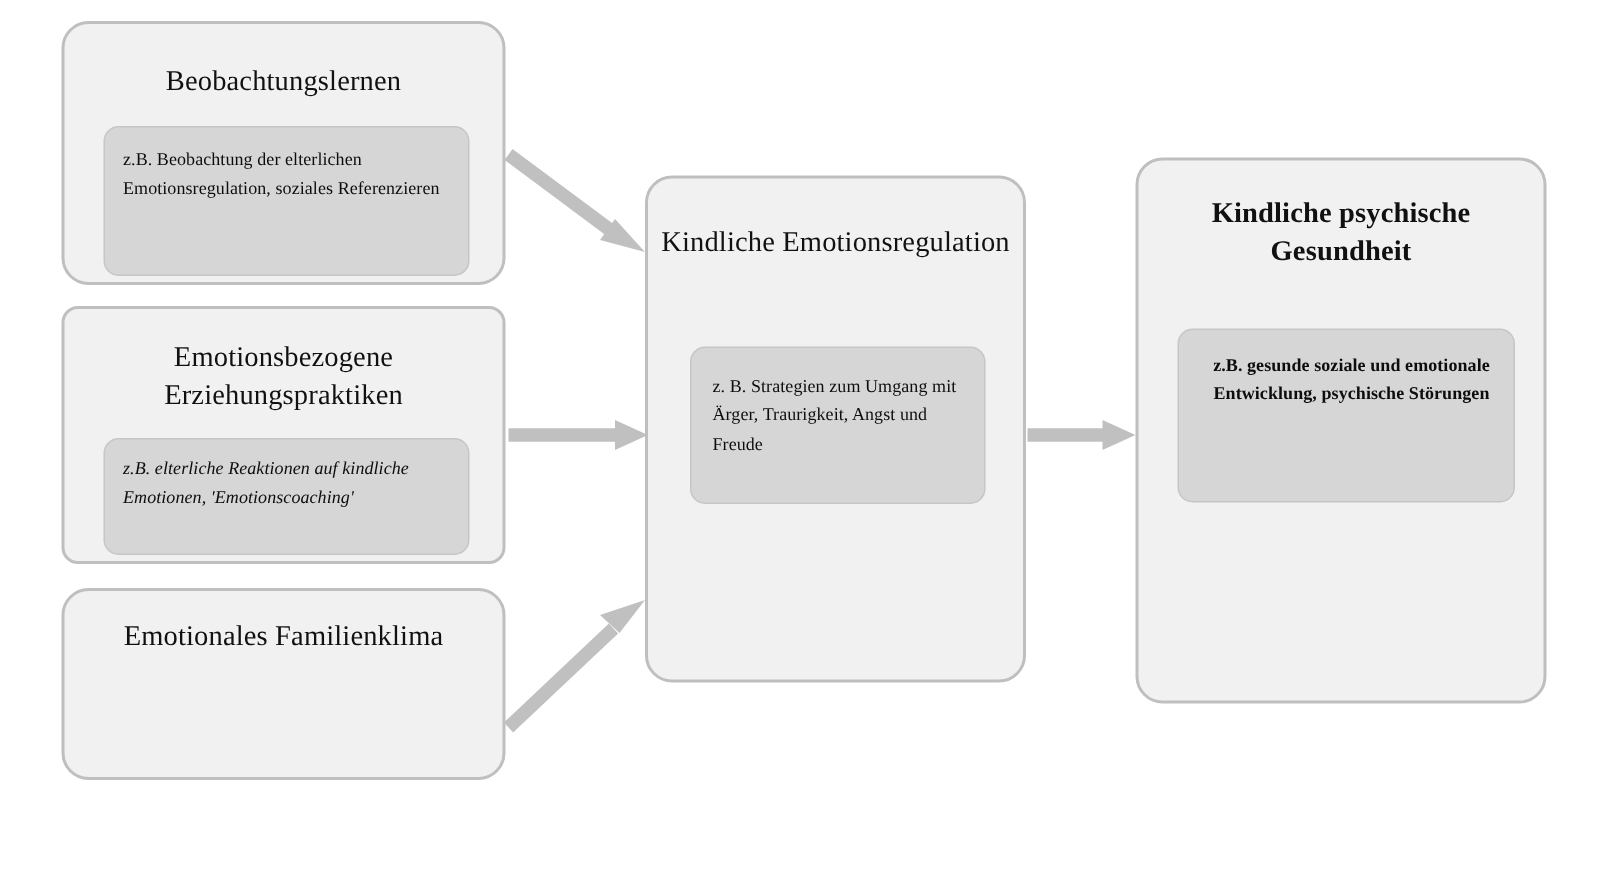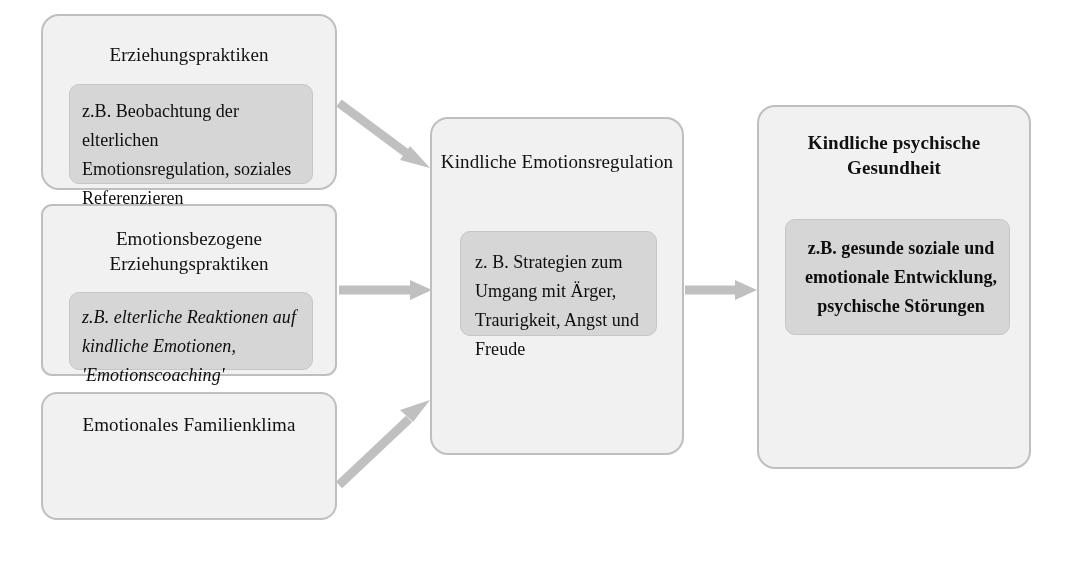--- a/index.html
+++ b/index.html
@@ -41,38 +41,38 @@
   
   .detail {
     position: absolute;
     box-sizing: border-box;
     background: #d6d6d6;
     border: 1px solid #c6c6c6;
     border-radius: 10px;
   }
   .detail-text {
     position: absolute;
-    font-size: 18px;
+    font-size: 12px;
     line-height: 1.62;
     color: #0d0d0d;
     letter-spacing: 0.05px;
   }
 
   
   #node-beobachtungslernen { left: 41px;  top: 14px;  width: 296px; height: 176px; }
   #node-beobachtungslernen .node-title { top: 26px; }
   #node-beobachtungslernen .detail      { left: 26px; top: 68px; width: 244px; height: 100px; }
   #node-beobachtungslernen .detail-text { left: 12px; top: 12px; width: 222px; }
 
   #node-erziehungspraktiken { left: 41px;  top: 204px; width: 296px; height: 172px; border-radius: 11px; }
   #node-erziehungspraktiken .node-title { top: 20px; }
   #node-erziehungspraktiken .detail      { left: 26px; top: 86px; width: 244px; height: 78px; font-style: italic; }
   #node-erziehungspraktiken .detail-text { left: 12px; top: 10px; width: 222px; }
 
-  #node-familienklima { left: 41px;  top: 392px; width: 296px; height: 128px; border-radius: 16px; }
+  #node-familienklima { left: 41px;  top: 392px; width: 296px; height: 128px; }
   #node-familienklima .node-title { top: 18px; }
   #node-familienklima .detail      { left: 26px; top: 56px; width: 244px; height: 104px; }
   #node-familienklima .detail-text { left: 12px; top: 10px; width: 222px; }
 
   #node-emotionsregulation { left: 430px; top: 117px; width: 254px; height: 338px; }
   #node-emotionsregulation .node-title { top: 30px; }
   #node-emotionsregulation .detail      { left: 28px; top: 112px; width: 197px; height: 105px; }
   #node-emotionsregulation .detail-text { left: 14px; top: 16px; width: 172px; }
 
   #node-gesundheit { left: 757px; top: 105px; width: 274px; height: 364px; font-weight: bold; }
@@ -112,21 +112,21 @@
       <polygon points="430,400 400,410 413,422" fill="#c0c0c0"></polygon>
     </g>
 
     <g>
       <path d="M 685 290 L 737 290" stroke="#c0c0c0" stroke-width="9" fill="none" stroke-linecap="butt"></path>
       <polygon points="757,290 735,280 735,300" fill="#c0c0c0"></polygon>
     </g>
   </svg>
 
   <div class="node" id="node-beobachtungslernen">
-    <div class="node-title">Erziehungspraktiken</div>
+    <div class="node-title">Beobachtungslernen</div>
     <div class="detail">
       <div class="detail-text">z.B. Beobachtung der elterlichen Emotionsregulation, soziales Referenzieren</div>
     </div>
   </div>
 
   <div class="node" id="node-erziehungspraktiken">
     <div class="node-title">Emotionsbezogene Erziehungspraktiken</div>
     <div class="detail">
       <div class="detail-text">z.B. elterliche Reaktionen auf kindliche Emotionen, 'Emotionscoaching'</div>
     </div>

